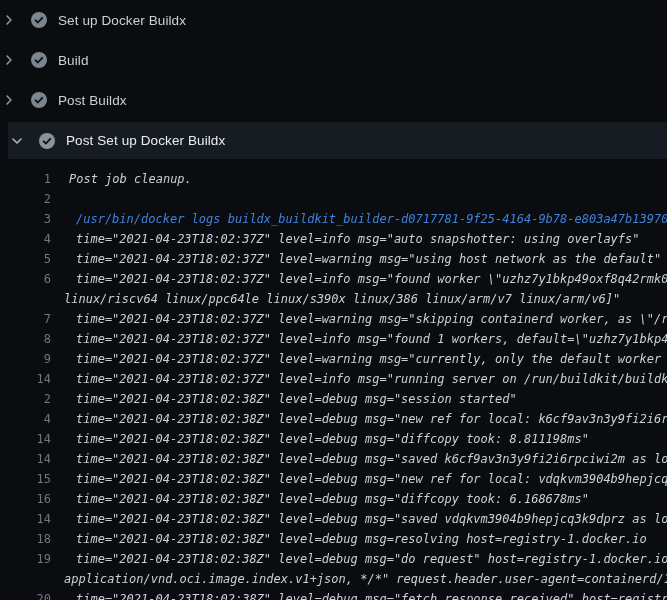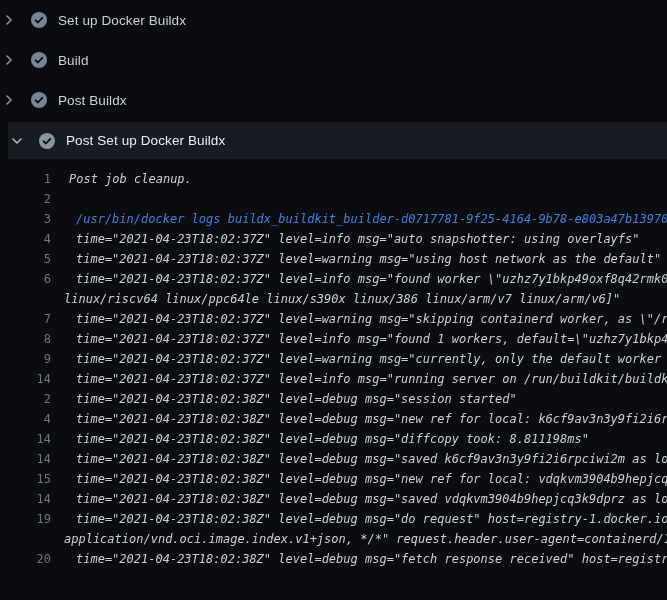--- a/index.html
+++ b/index.html
@@ -210,26 +210,34 @@
   <div class="log-row t-child">
     <span class="gutter">14</span>
     <span class="rowtext">time="2021-04-23T18:02:38Z" level=debug msg="saved k6cf9av3n3y9fi2i6rpciwi2m as local"</span>
   </div>
 
   <div class="log-row t-child">
     <span class="gutter">15</span>
     <span class="rowtext">time="2021-04-23T18:02:38Z" level=debug msg="new ref for local: vdqkvm3904b9hepjcq3k9</span>
   </div>
 
+  <div class="log-row t-child">
+    <span class="gutter">16</span>
+    <span class="rowtext">time="2021-04-23T18:02:38Z" level=debug msg="diffcopy took: 6.168678ms"</span>
+  </div>
 
   <div class="log-row t-child">
     <span class="gutter">14</span>
     <span class="rowtext">time="2021-04-23T18:02:38Z" level=debug msg="saved vdqkvm3904b9hepjcq3k9dprz as local"</span>
   </div>
 
+  <div class="log-row t-child">
+    <span class="gutter">18</span>
+    <span class="rowtext">time="2021-04-23T18:02:38Z" level=debug msg=resolving host=registry-1.docker.io</span>
+  </div>
 
   <div class="log-row t-child">
     <span class="gutter">19</span>
     <span class="rowtext">time="2021-04-23T18:02:38Z" level=debug msg="do request" host=registry-1.docker.io re</span>
   </div>
 
   <div class="log-row t-wrap">
     <span class="gutter"></span>
     <span class="rowtext">application/vnd.oci.image.index.v1+json, */*" request.header.user-agent=containerd/1.4.</span>
   </div>

